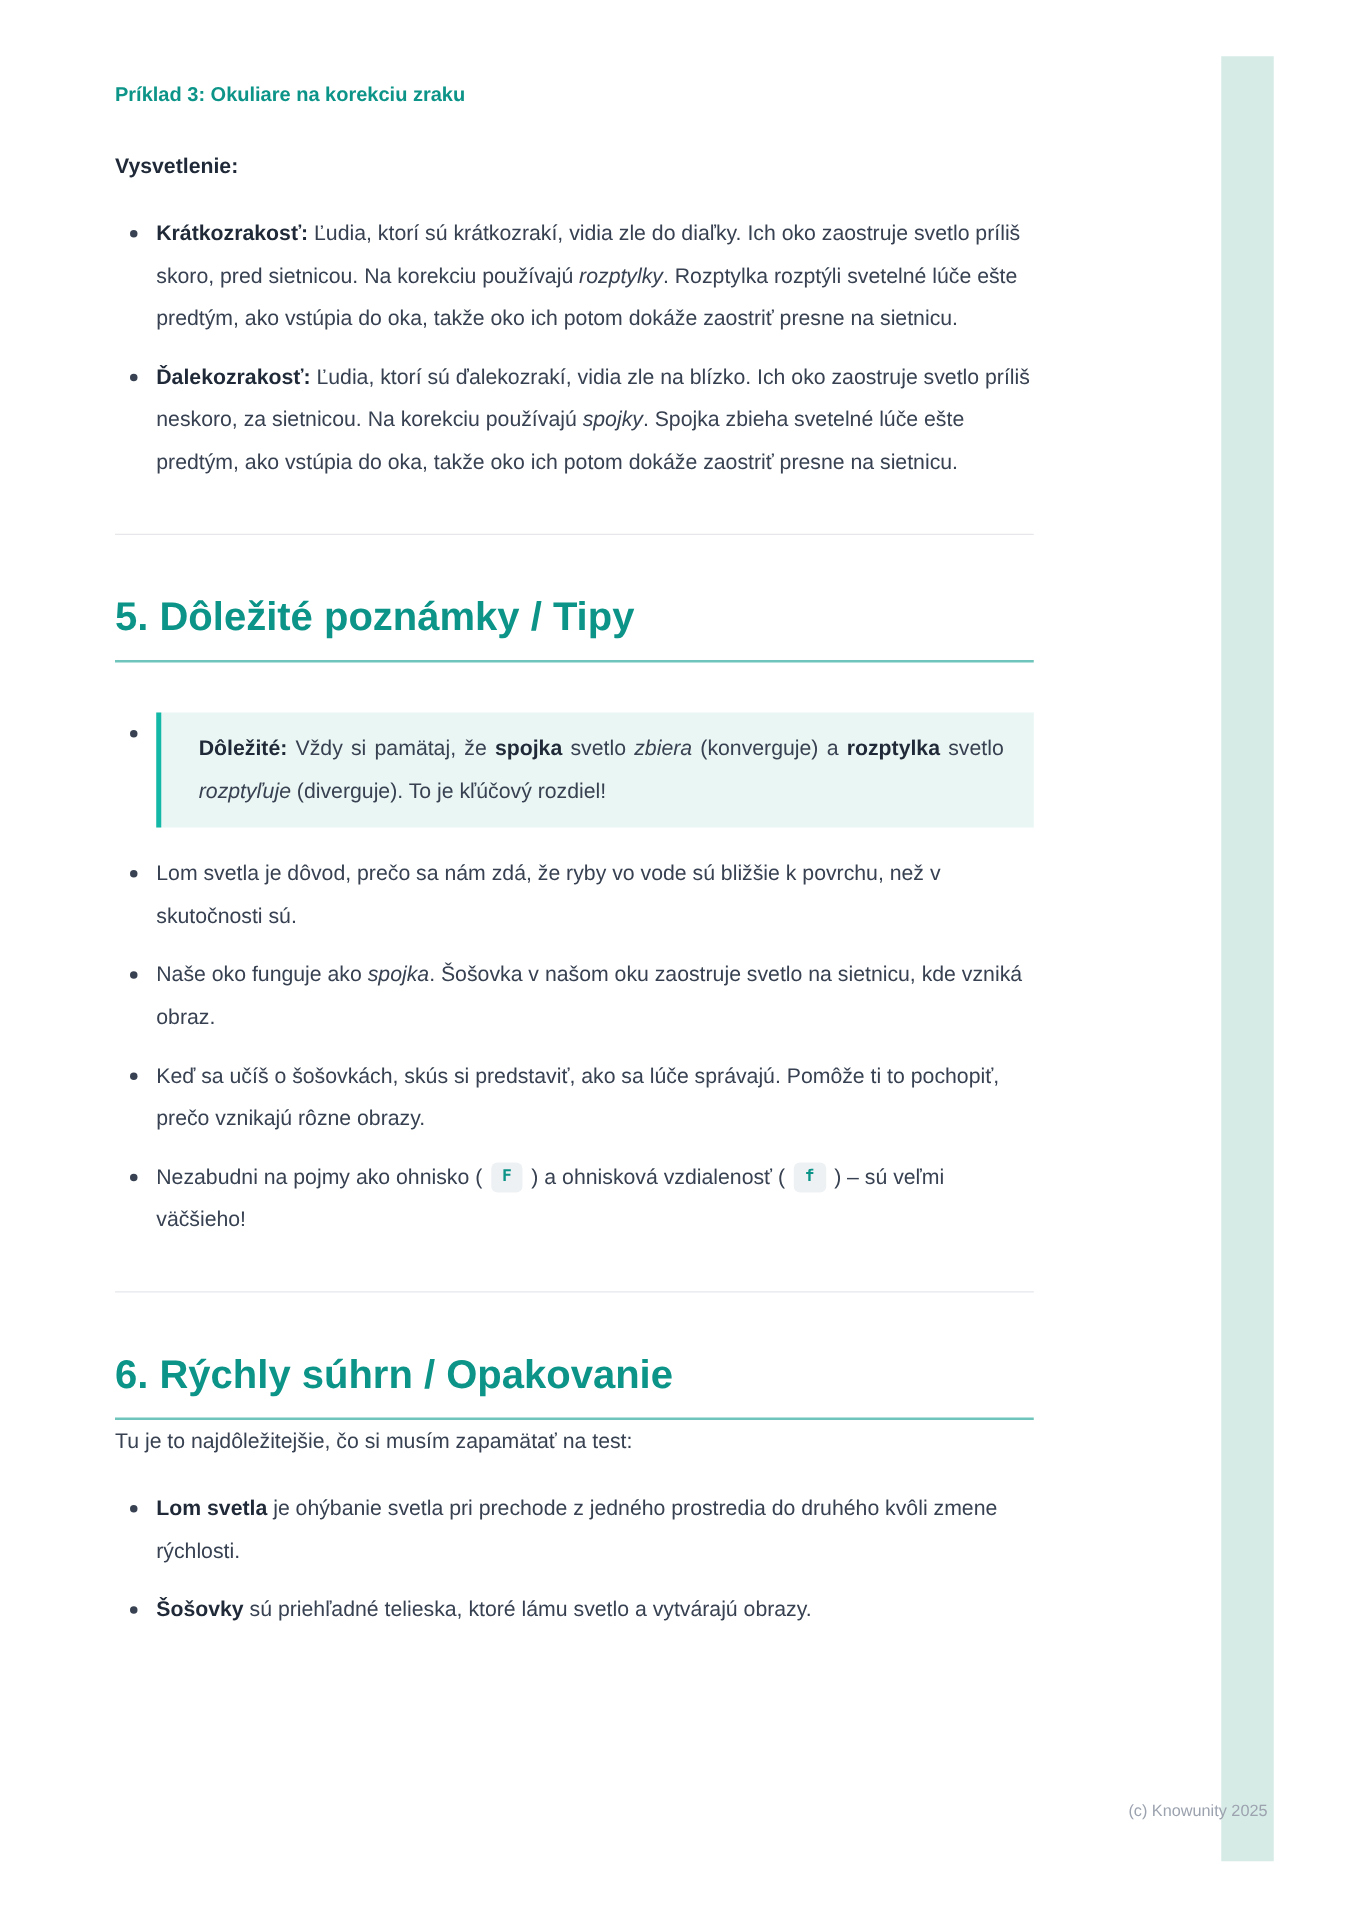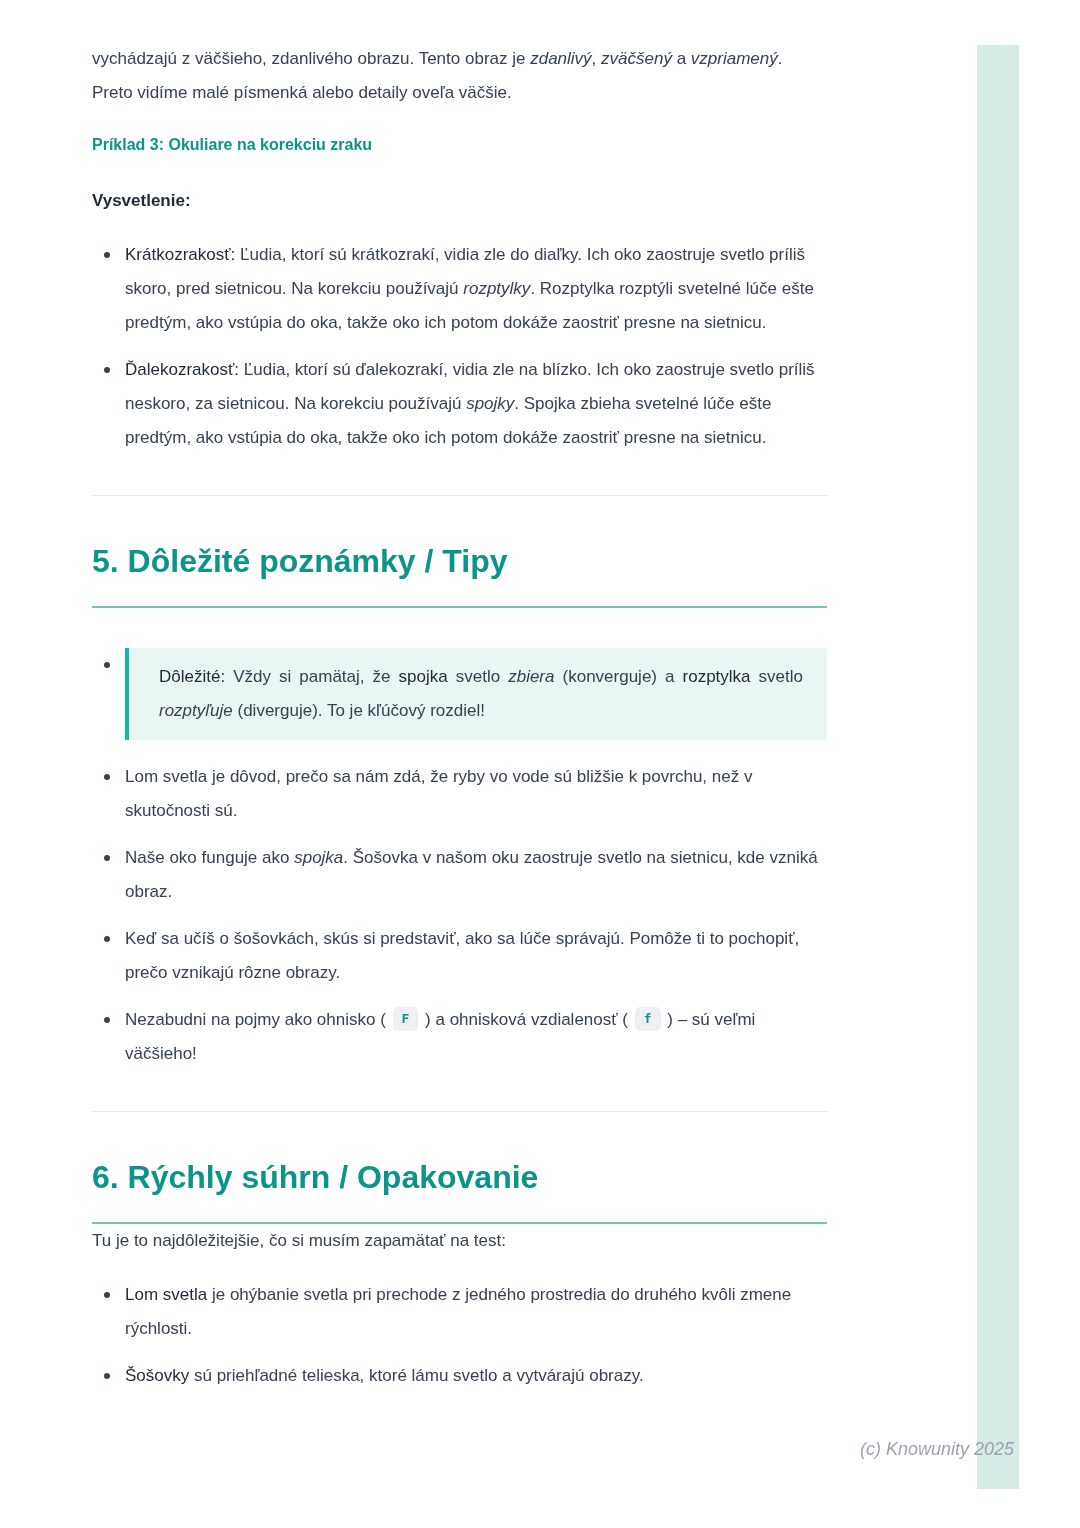--- a/index.html
+++ b/index.html
@@ -2,48 +2,47 @@
 <html><head>
 <meta charset="utf-8">
 <style>
   html,body{margin:0;padding:0;background:#ffffff;}
   body{font-family:"Liberation Sans","DejaVu Sans",sans-serif;}
   .page{position:relative;width:1080px;height:1528px;background:#ffffff;overflow:hidden;margin:0 auto;}
   .side-strip{position:absolute;top:45px;right:61px;width:42px;height:1444px;background:#d6ebe6;z-index:1;}
   .content{position:absolute;left:92px;top:42px;width:735px;z-index:2;}
   .body-text{font-size:17px;line-height:34px;color:#374151;margin:0;}
   .h3{font-size:16px;line-height:30px;font-weight:700;color:#0d9488;margin:20px 0 24px 0;}
-  .h2{font-size:32px;line-height:38px;font-weight:700;color:#0d9488;margin:46px 0 0 0;padding-bottom:26px;border-bottom:2px solid #6fc5bc;}
+  .h2{font-size:32px;line-height:38px;font-weight:700;color:#0d9488;margin:46px 0 0 0;padding-bottom:16px;border-bottom:2px solid #6fc5bc;}
   .bold-label{font-weight:700;color:#1f2937;}
   .bullets{list-style:none;margin:20px 0 0 0;padding:0;}
   .bullets li{position:relative;padding-left:33px;margin-bottom:13px;font-size:17px;line-height:34px;color:#374151;}
   .bullets li::before{content:"";position:absolute;left:12px;top:14px;width:6px;height:6px;border-radius:50%;background:#374151;}
   .divider{height:1px;background:#e5e7eb;border:none;margin:40px 0 0 0;}
   .callout-list{margin-top:40px;}
   .callout-item{padding-left:36px;}
   .callout{background:#e9f6f3;border-left:4px solid #14b8a6;padding:12px 24px 12px 30px;}
   .callout .body-text{text-align:justify;}
   .lead{}
-  .seg-b{font-weight:400;color:#1f2937;}
+  .seg-b{font-weight:700;color:#1f2937;}
   .seg-i{font-style:italic;}
   .seg-chip{display:inline-block;background:#eef1f4;border-radius:5px;padding:0 9px;margin:0 2px;
             font-family:"DejaVu Sans Mono","Liberation Mono",monospace;font-size:13px;font-weight:700;
             color:#0d9488;line-height:24px;vertical-align:2px;}
-  .footer{position:absolute;top:1441px;right:66px;font-size:18px;line-height:16px;color:#9ca3af;z-index:3;font-style:italic;}
+  .footer{position:absolute;top:1441px;right:66px;font-size:13px;line-height:16px;color:#9ca3af;z-index:3;}
 </style>
 </head>
 <body>
 
 <div class="page">
 
   <div class="side-strip"></div>
 
   <div class="content">
 
-    <p class="body-text"><span>vychádzajú z väčšieho, zdanlivého obrazu. Tento obraz je </span><span class="seg-i">zdanlivý</span><span>, </span><span class="seg-i">zväčšený</span><span> a </span><span class="seg-i">vzpriamený</span><span>. Preto vidíme malé písmenká alebo detaily oveľa väčšie.</span></p>
 
     <h3 class="h3">Príklad 3: Okuliare na korekciu zraku</h3>
 
     <p class="body-text bold-label">Vysvetlenie:</p>
 
     <ul class="bullets">
       <li><span class="seg-b">Krátkozrakosť:</span><span> Ľudia, ktorí sú krátkozrakí, vidia zle do diaľky. Ich oko zaostruje svetlo príliš skoro, pred sietnicou. Na korekciu používajú </span><span class="seg-i">rozptylky</span><span>. Rozptylka rozptýli svetelné lúče ešte predtým, ako vstúpia do oka, takže oko ich potom dokáže zaostriť presne na sietnicu.</span></li>
       <li><span class="seg-b">Ďalekozrakosť:</span><span> Ľudia, ktorí sú ďalekozrakí, vidia zle na blízko. Ich oko zaostruje svetlo príliš neskoro, za sietnicou. Na korekciu používajú </span><span class="seg-i">spojky</span><span>. Spojka zbieha svetelné lúče ešte predtým, ako vstúpia do oka, takže oko ich potom dokáže zaostriť presne na sietnicu.</span></li>
     </ul>
 

